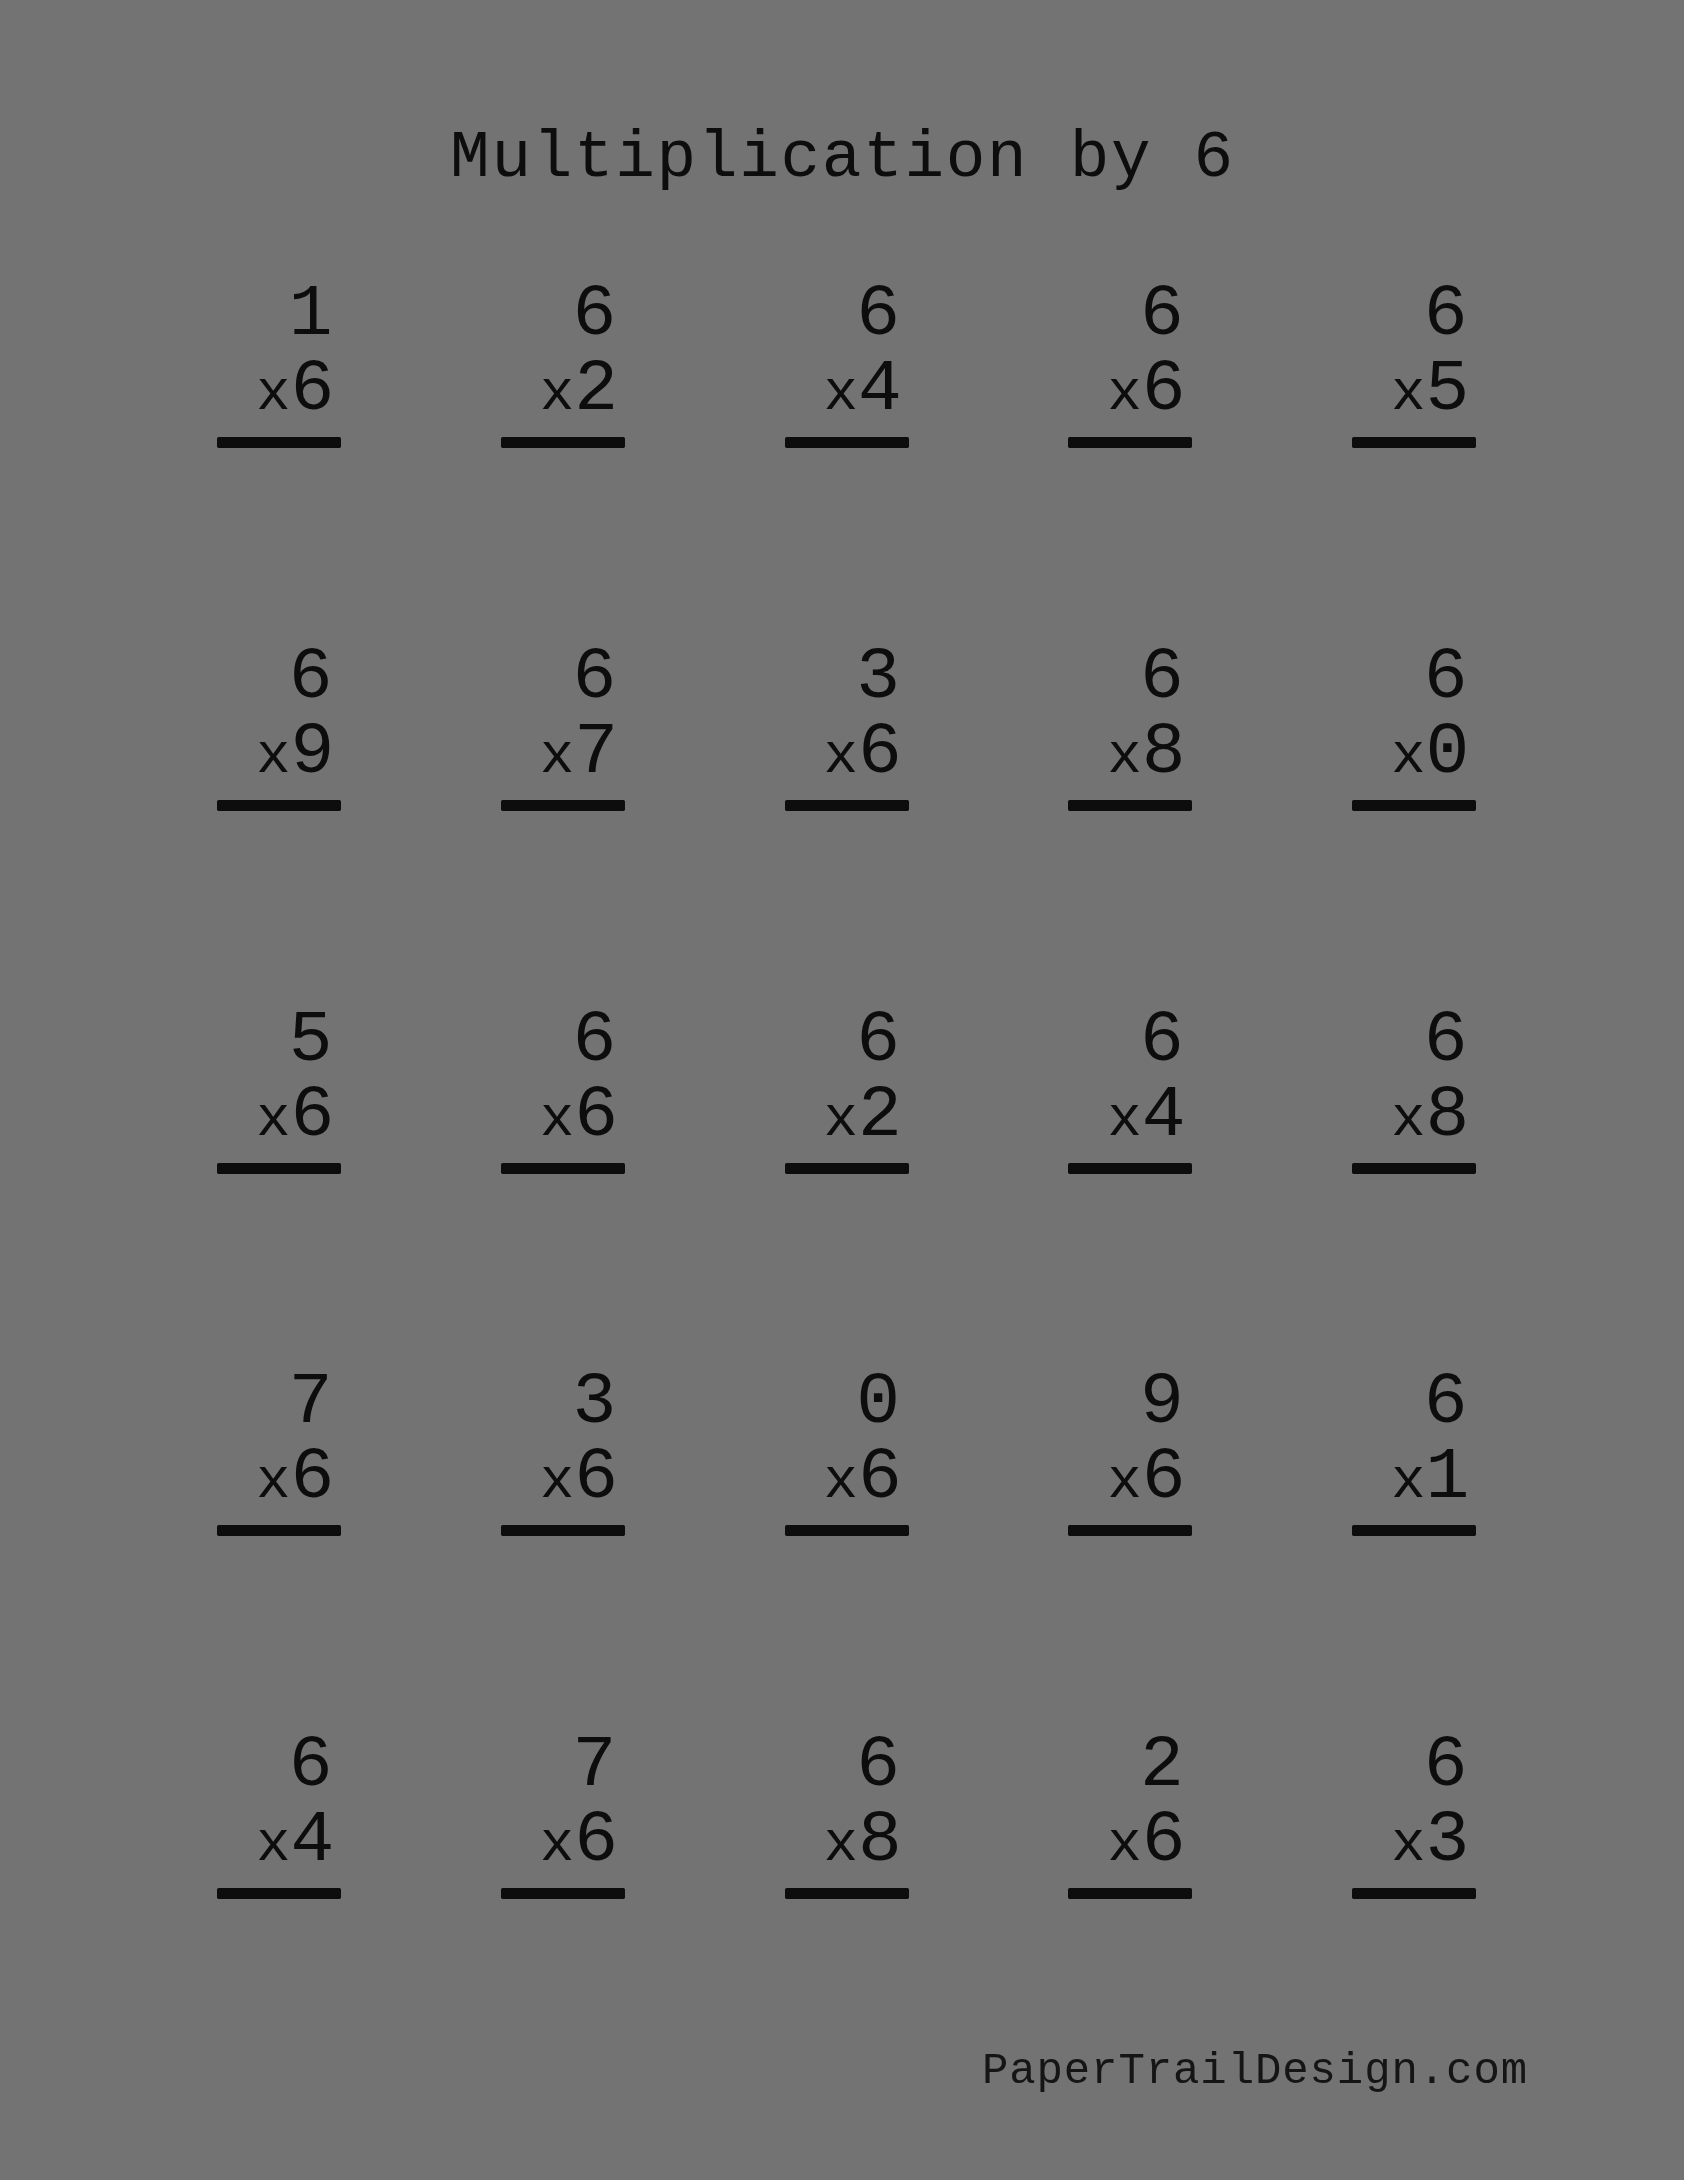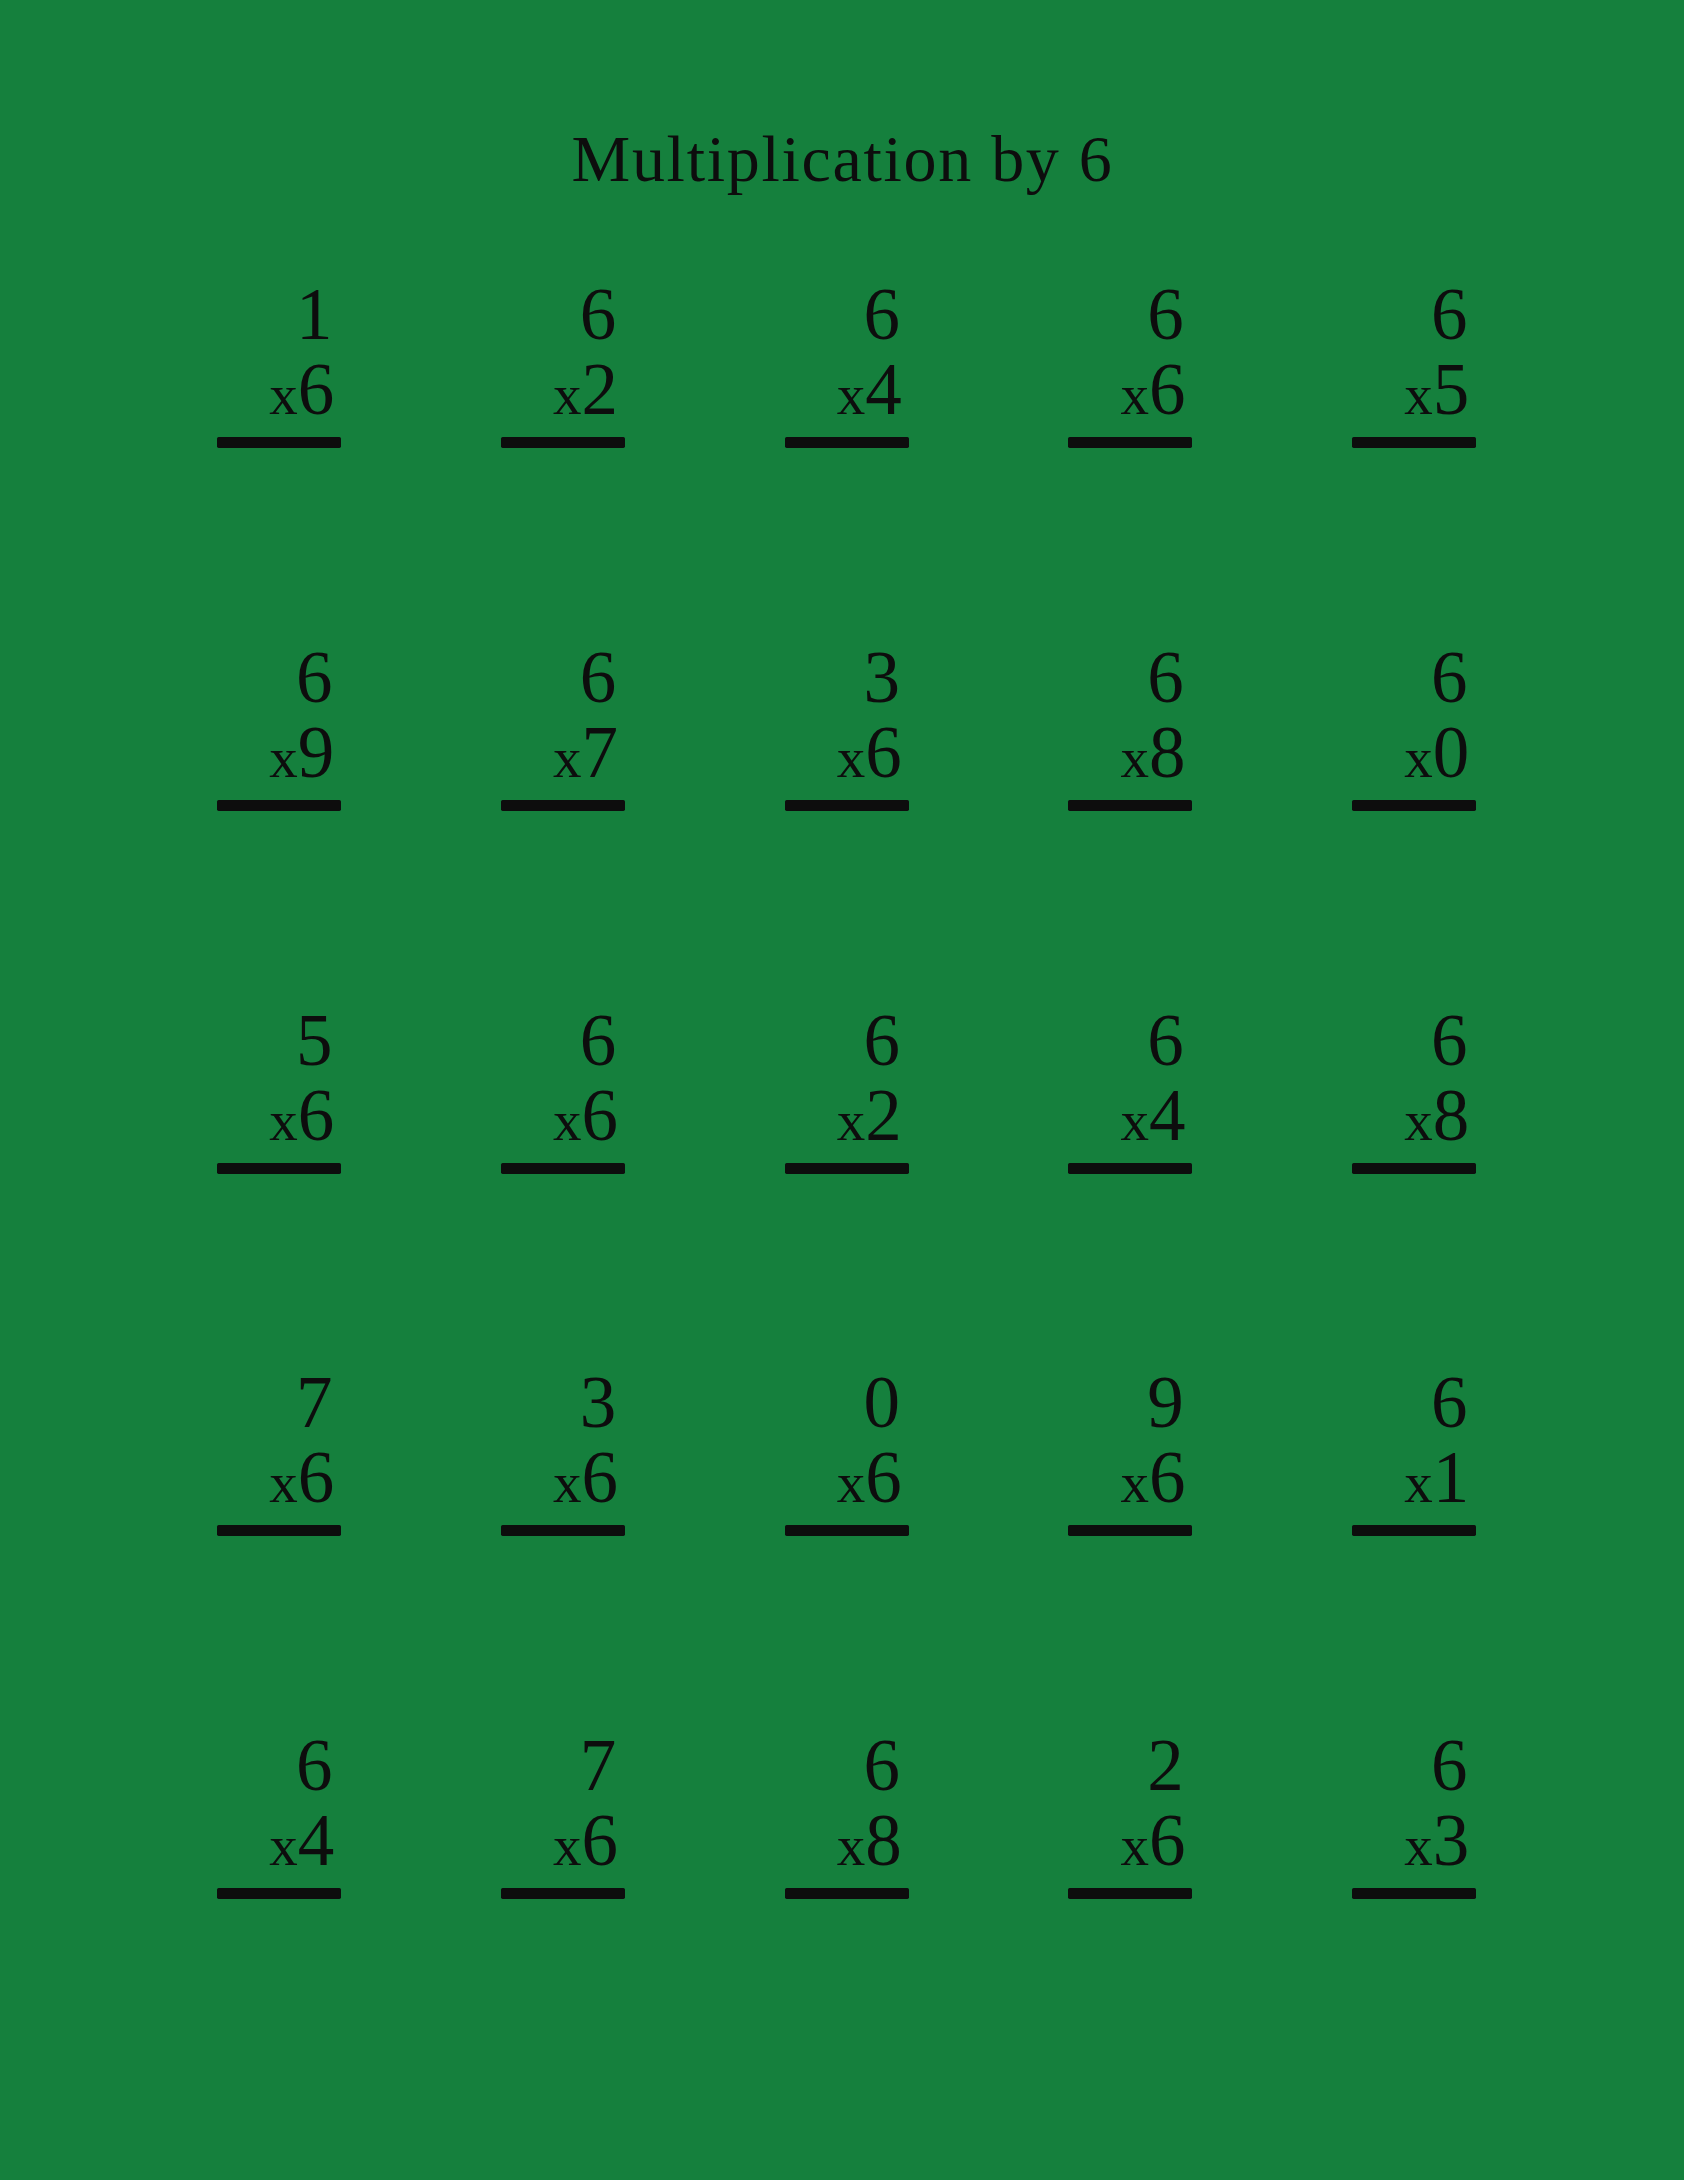--- a/index.html
+++ b/index.html
@@ -4,22 +4,22 @@
 <style>
   html, body {
     margin: 0;
     padding: 0;
     background: #ffffff;
   }
   .page {
     position: relative;
     width: 1685px;
     height: 2181px;
-    background: #15803d;
-    font-family: Liberation Serif, serif;
+    background: #737373;
+    font-family: Liberation Mono, monospace;
     color: #0d0d0d;
     overflow: hidden;
   }
   .title {
     position: absolute;
     top: 121px;
     left: 0;
     width: 100%;
     margin: 0;
     text-align: center;
@@ -207,14 +207,15 @@
           <div class="operand bottom"><span class="op">x</span>6</div>
           <div class="answer-line"></div>
         </div>
         <div class="problem">
           <div class="operand top">6</div>
           <div class="operand bottom"><span class="op">x</span>3</div>
           <div class="answer-line"></div>
         </div>
       </div>
     </div>
+  <div class="footer">PaperTrailDesign.com</div>
 </div>
 
 
 </body></html>

